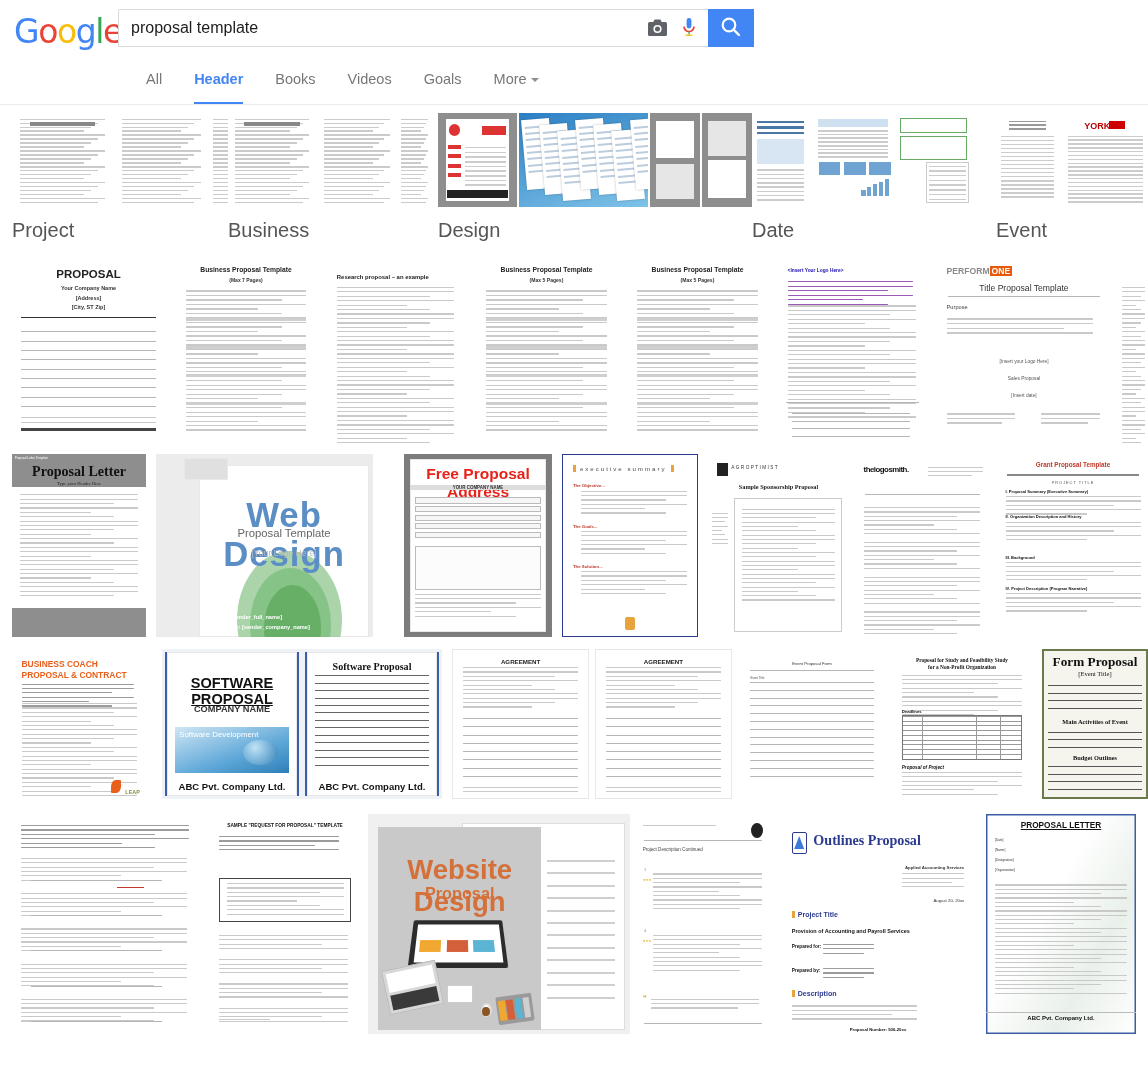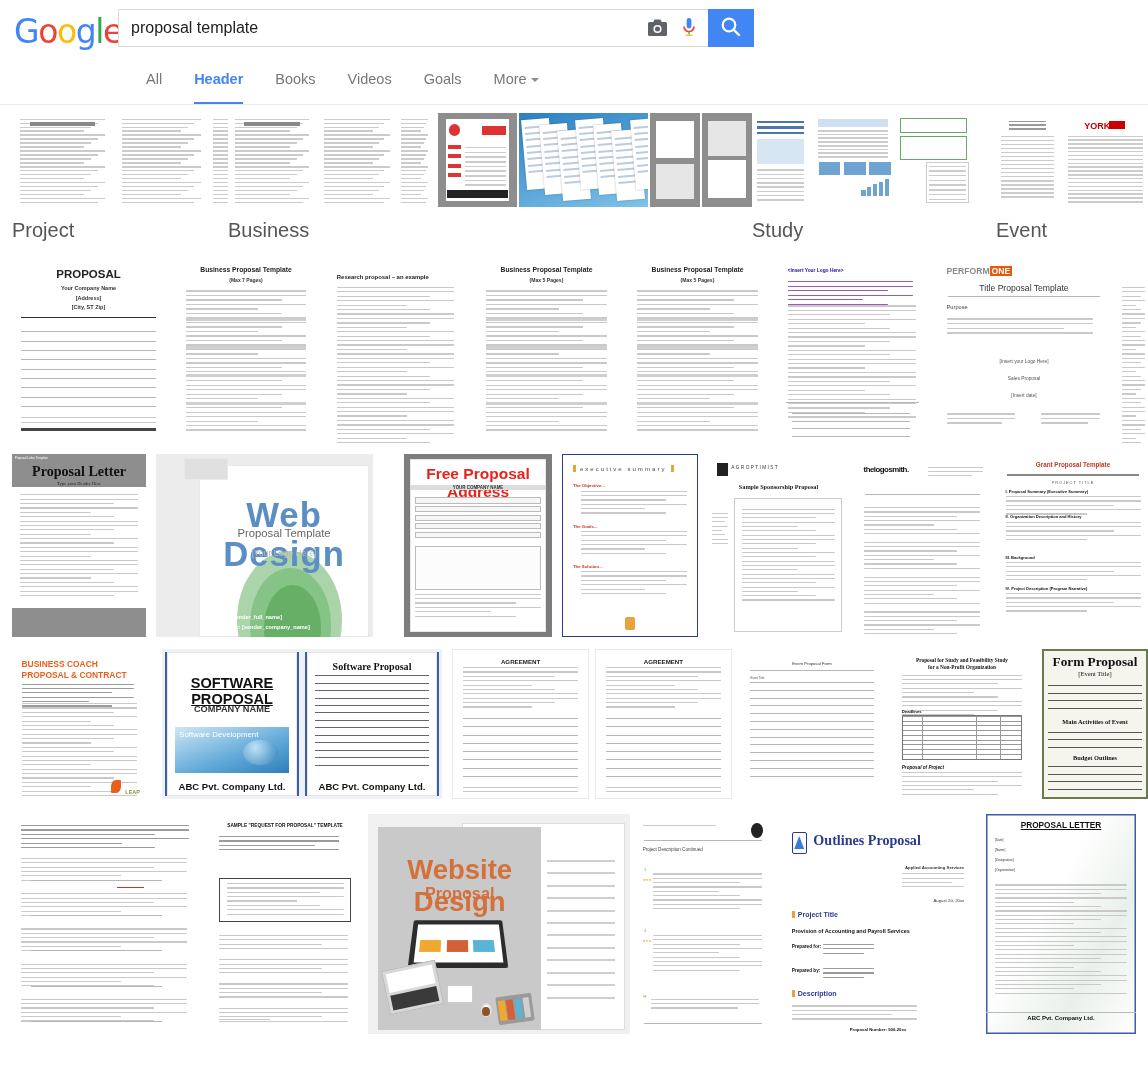--- a/index.html
+++ b/index.html
@@ -364,20 +364,21 @@
         </div>
         <div style="width: 50px; height: 94px; background: rgb(142, 142, 142); position: relative; overflow: hidden; flex: 0 0 auto;">
           <div style="position: absolute; left: 12%; right: 12%; top: 8%; height: 40%; background: rgb(255, 255, 255);"></div>
           <div style="position: absolute; left: 12%; right: 12%; top: 54%; height: 38%; background: rgb(230, 230, 230);"></div>
         </div>
         <div style="width: 50px; height: 94px; background: rgb(142, 142, 142); position: relative; overflow: hidden; flex: 0 0 auto;">
           <div style="position: absolute; left: 12%; right: 12%; top: 50%; height: 40%; background: rgb(255, 255, 255);"></div>
           <div style="position: absolute; left: 12%; right: 12%; top: 8%; height: 38%; background: rgb(230, 230, 230);"></div>
         </div>
       </div>
+      <div class="rellabel">Design</div>
     </div>
     <div class="relitem" style="left: 752px;">
       <div class="relthumbs">
         <div style="width: 57px; height: 94px; background: rgb(255, 255, 255); position: relative; overflow: hidden; flex: 0 0 auto;">
           <div style="position: absolute; left: 8%; right: 8%; top: 8%; height: 2.5px; background: rgb(74, 118, 168);"></div>
           <div style="position: absolute; left: 8%; right: 8%; top: 14%; height: 2.5px; background: rgb(74, 118, 168);"></div>
           <div style="position: absolute; left: 8%; right: 8%; top: 20%; height: 2.5px; background: rgb(74, 118, 168);"></div>
           <div style="position: absolute; left: 8%; right: 8%; top: 28%; height: 6%; background: rgb(216, 230, 243);"></div>
           <div style="position: absolute; left: 8%; right: 8%; top: 33%; height: 6%; background: rgb(216, 230, 243);"></div>
           <div style="position: absolute; left: 8%; right: 8%; top: 38%; height: 6%; background: rgb(216, 230, 243);"></div>
@@ -418,21 +419,21 @@
           <div style="position: absolute; left: 44%; right: 6%; top: 56%; height: 1.4px; background: rgb(204, 204, 204);"></div>
           <div style="position: absolute; left: 44%; right: 6%; top: 61%; height: 1.4px; background: rgb(204, 204, 204);"></div>
           <div style="position: absolute; left: 44%; right: 6%; top: 66%; height: 1.4px; background: rgb(204, 204, 204);"></div>
           <div style="position: absolute; left: 44%; right: 6%; top: 71%; height: 1.4px; background: rgb(204, 204, 204);"></div>
           <div style="position: absolute; left: 44%; right: 6%; top: 76%; height: 1.4px; background: rgb(204, 204, 204);"></div>
           <div style="position: absolute; left: 44%; right: 6%; top: 81%; height: 1.4px; background: rgb(204, 204, 204);"></div>
           <div style="position: absolute; left: 44%; right: 6%; top: 86%; height: 1.4px; background: rgb(204, 204, 204);"></div>
           <div style="position: absolute; left: 44%; right: 6%; top: 91%; height: 1.4px; background: rgb(204, 204, 204);"></div>
         </div>
       </div>
-      <div class="rellabel">Study</div>
+      <div class="rellabel">Date</div>
     </div>
     <div class="relitem" style="left: 996px;">
       <div class="relthumbs">
         <div style="width: 63px; height: 94px; background: rgb(255, 255, 255); position: relative; overflow: hidden; flex: 0 0 auto;">
           <div style="position: absolute; left: 20%; right: 20%; top: 8%; height: 1.8px; background: rgb(153, 153, 153);"></div>
           <div style="position: absolute; left: 20%; right: 20%; top: 12%; height: 1.8px; background: rgb(153, 153, 153);"></div>
           <div style="position: absolute; left: 20%; right: 20%; top: 16%; height: 1.8px; background: rgb(153, 153, 153);"></div>
           <div style="position: absolute; left: 8%; right: 8%; top: 24%; height: 1.5px; background: rgb(204, 204, 204);"></div>
           <div style="position: absolute; left: 8%; right: 8%; top: 28.3%; height: 1.5px; background: rgb(204, 204, 204);"></div>
           <div style="position: absolute; left: 8%; right: 8%; top: 32.6%; height: 1.5px; background: rgb(204, 204, 204);"></div>

